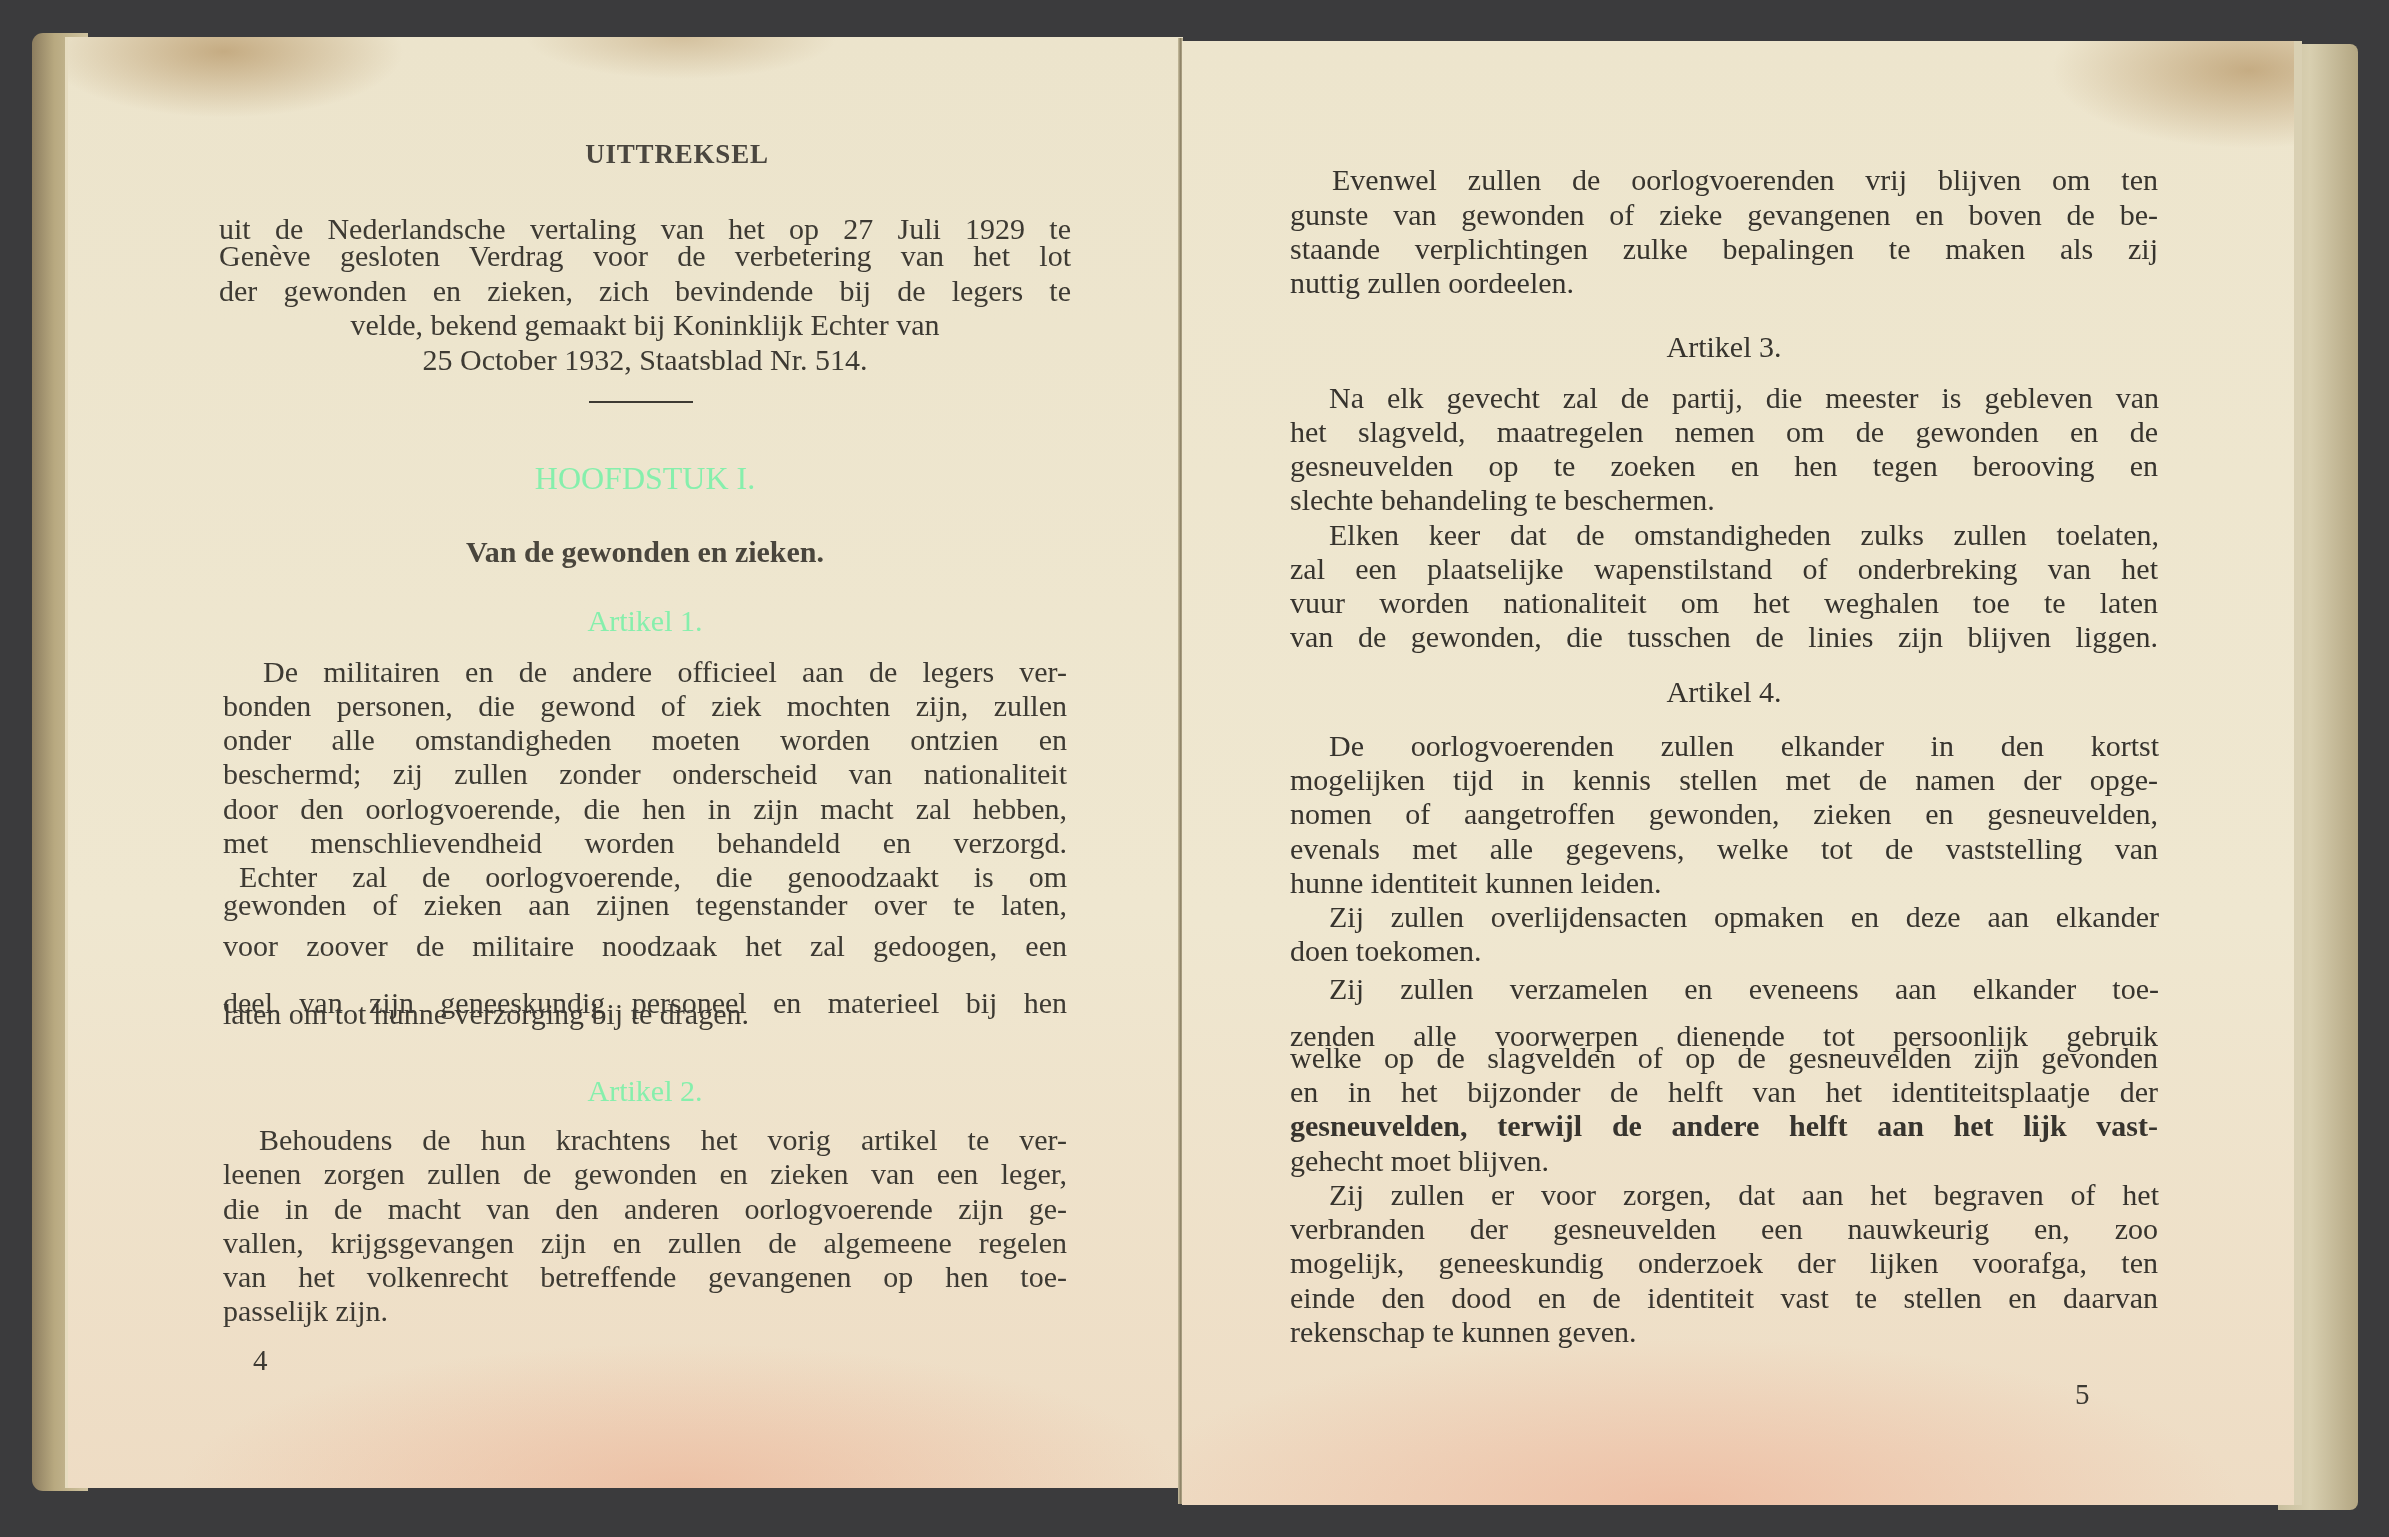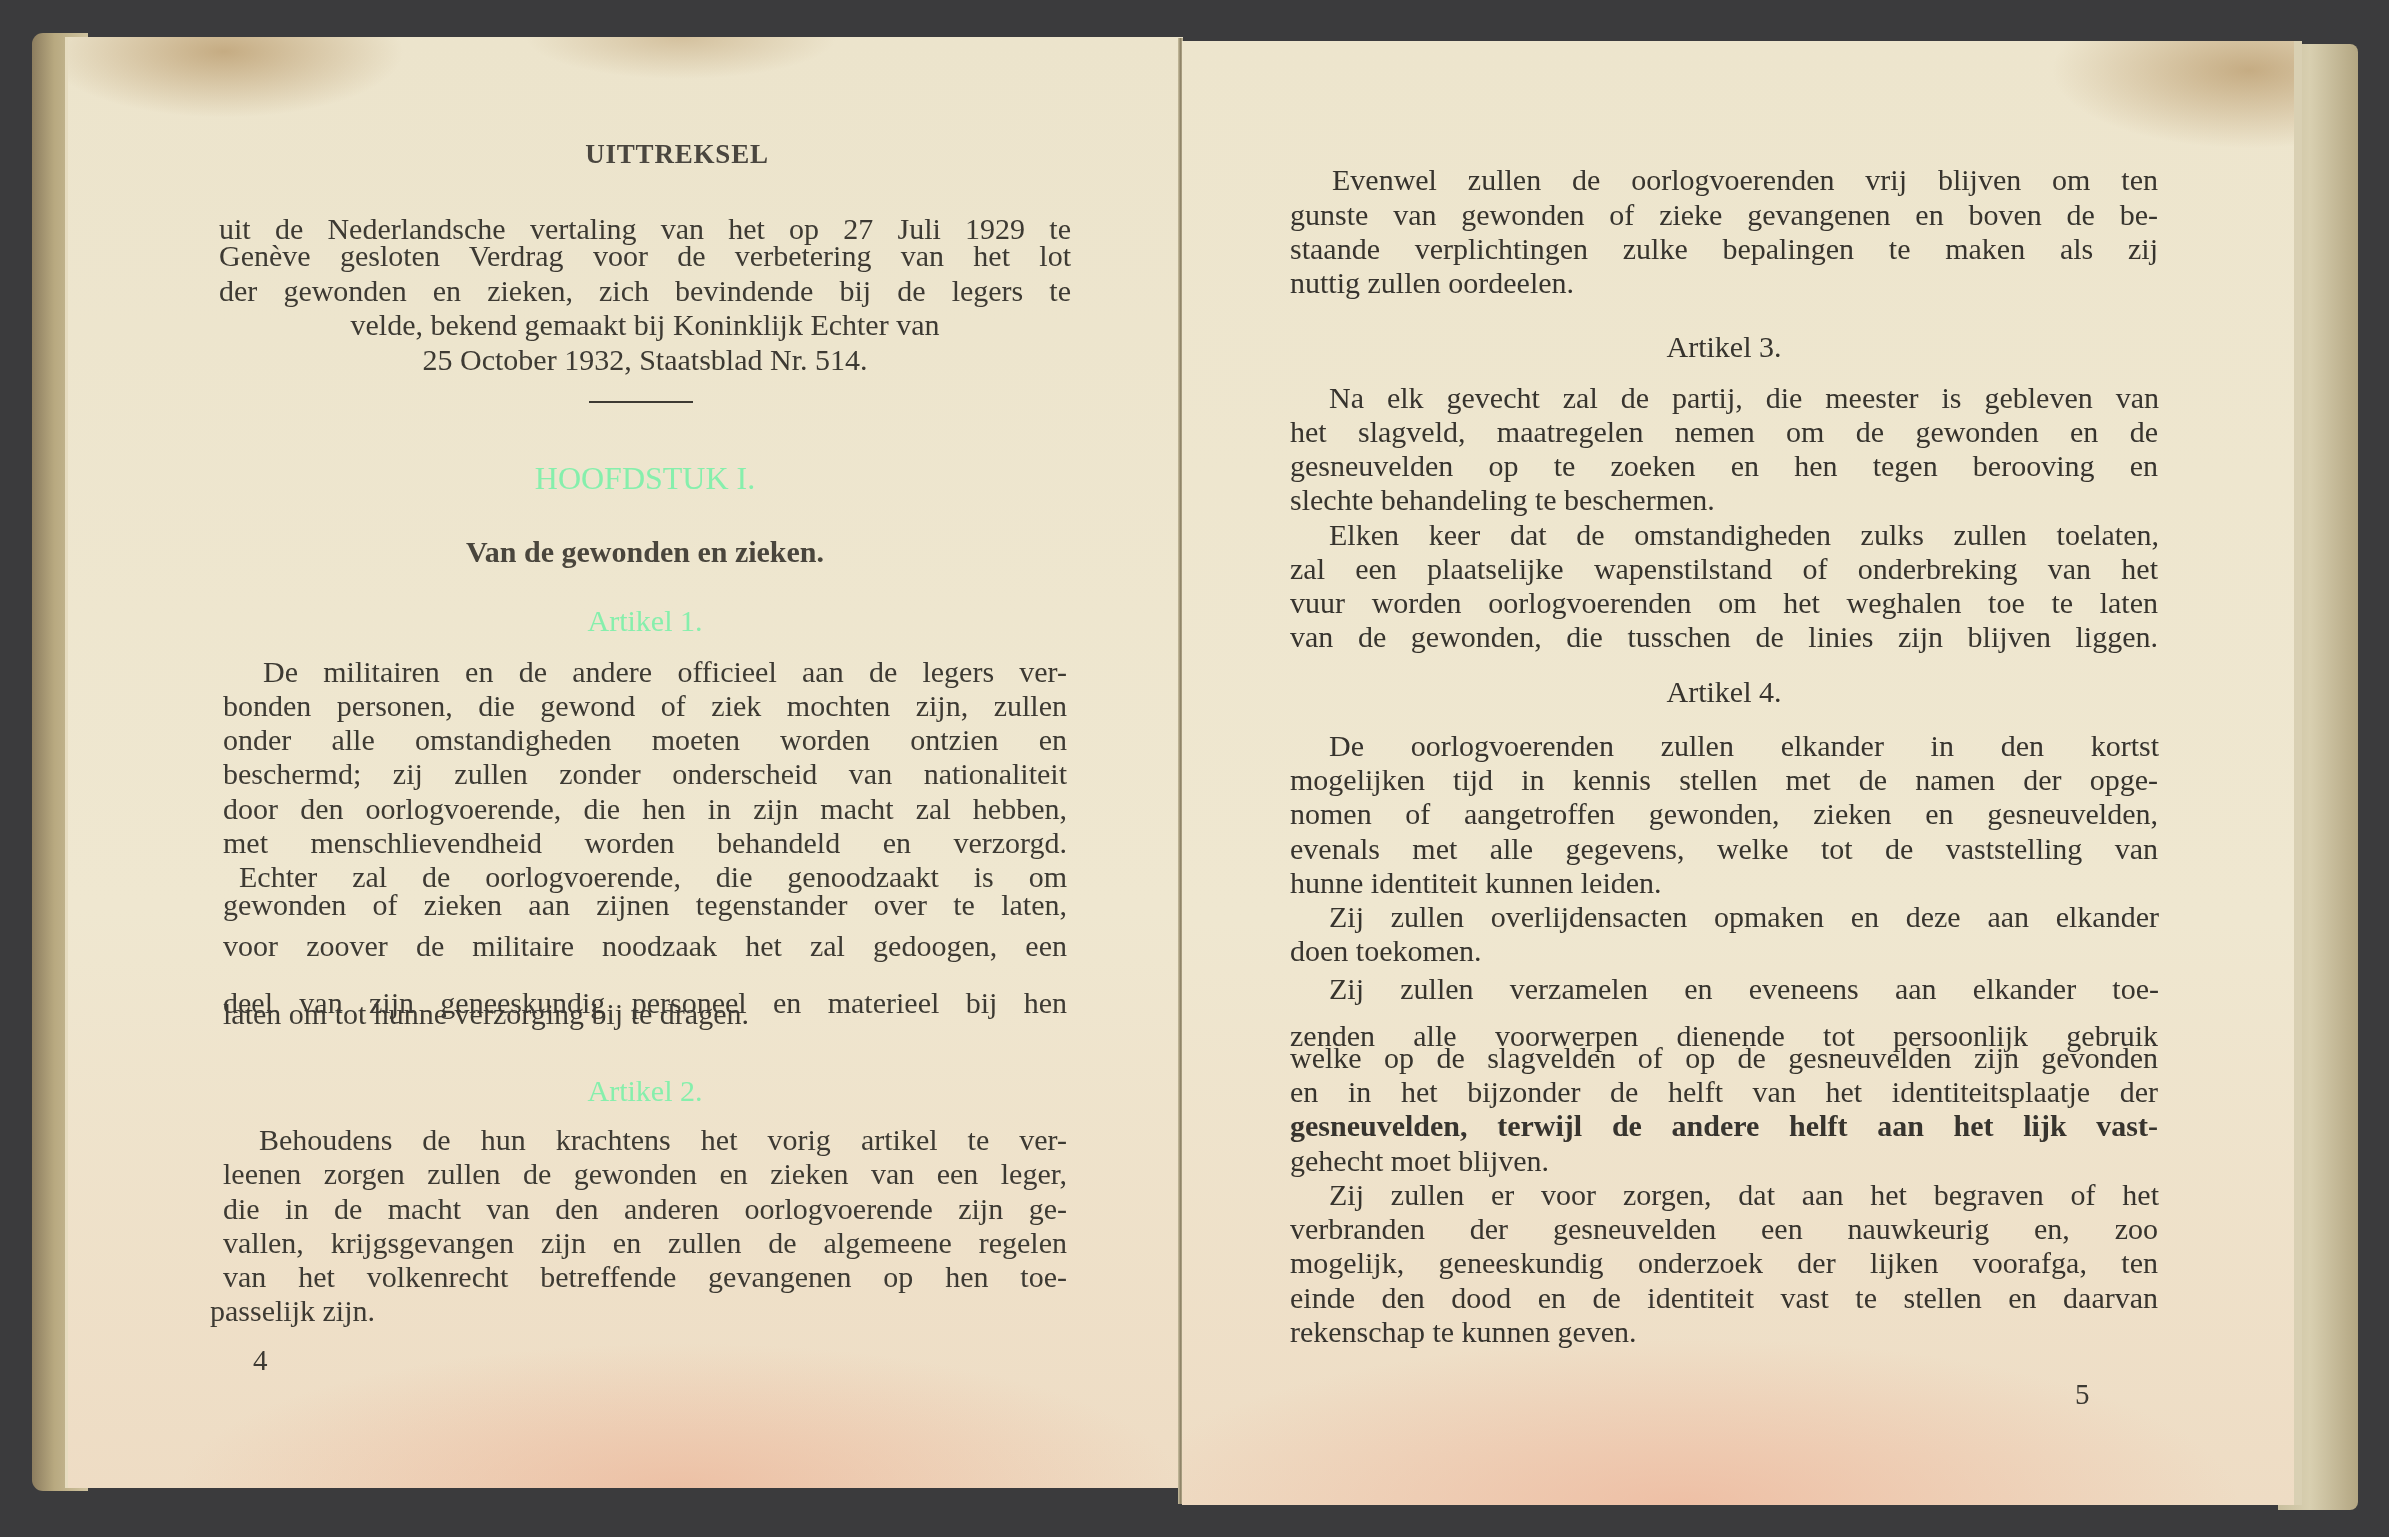--- a/index.html
+++ b/index.html
@@ -107,21 +107,21 @@
 </div>
 
 <div class="heading" style="left:219px; top:1074px; width:852px; font-size:30px;">Artikel 2.</div>
 
 <div>
   <div class="line just" style="left:259px; top:1123px; width:808px;">Behoudens de hun krachtens het vorig artikel te ver-</div>
   <div class="line just" style="left:223px; top:1157px; width:844px;">leenen zorgen zullen de gewonden en zieken van een leger,</div>
   <div class="line just" style="left:223px; top:1192px; width:844px;">die in de macht van den anderen oorlogvoerende zijn ge-</div>
   <div class="line just" style="left:223px; top:1226px; width:844px;">vallen, krijgsgevangen zijn en zullen de algemeene regelen</div>
   <div class="line just" style="left:223px; top:1260px; width:844px;">van het volkenrecht betreffende gevangenen op hen toe-</div>
-  <div class="line" style="left:210px; top:1294px;text-align:center;">passelijk zijn.</div>
+  <div class="line" style="left:223px; top:1294px;text-align:center;">passelijk zijn.</div>
 </div>
 
 <div class="pagenum" style="left:253px; top:1344px;">4</div>
 
 <div class="spine"></div>
 
 <div class="page page-right"></div>
 
 <div class="right-text">
   <div class="line just" style="left:1332px; top:163px; width:826px;">Evenwel zullen de oorlogvoerenden vrij blijven om ten</div>
@@ -132,21 +132,21 @@
 
 <div class="heading right-text" style="left:1290px; top:330px; width:868px; font-size:30px;">Artikel 3.</div>
 
 <div class="right-text">
   <div class="line just" style="left:1329px; top:381px; width:830px;">Na elk gevecht zal de partij, die meester is gebleven van</div>
   <div class="line just" style="left:1290px; top:415px; width:868px;">het slagveld, maatregelen nemen om de gewonden en de</div>
   <div class="line just" style="left:1290px; top:449px; width:868px;">gesneuvelden op te zoeken en hen tegen berooving en</div>
   <div class="line" style="left:1290px; top:483px;">slechte behandeling te beschermen.</div>
   <div class="line just" style="left:1329px; top:518px; width:830px;">Elken keer dat de omstandigheden zulks zullen toelaten,</div>
   <div class="line just" style="left:1290px; top:552px; width:868px;">zal een plaatselijke wapenstilstand of onderbreking van het</div>
-  <div class="line just" style="left:1290px; top:586px; width:868px;">vuur worden oorlogvoerenden om het weghalen toe te laten</div>
+  <div class="line just" style="left:1290px; top:586px; width:868px;">vuur worden nationaliteit om het weghalen toe te laten</div>
   <div class="line just" style="left:1290px; top:620px; width:868px;">van de gewonden, die tusschen de linies zijn blijven liggen.</div>
 </div>
 
 <div class="heading right-text" style="left:1290px; top:675px; width:868px; font-size:30px;">Artikel 4.</div>
 
 <div class="right-text">
   <div class="line just" style="left:1329px; top:729px; width:830px;">De oorlogvoerenden zullen elkander in den kortst</div>
   <div class="line just" style="left:1290px; top:763px; width:868px;">mogelijken tijd in kennis stellen met de namen der opge-</div>
   <div class="line just" style="left:1290px; top:797px; width:868px;">nomen of aangetroffen gewonden, zieken en gesneuvelden,</div>
   <div class="line just" style="left:1290px; top:832px; width:868px;">evenals met alle gegevens, welke tot de vaststelling van</div>

